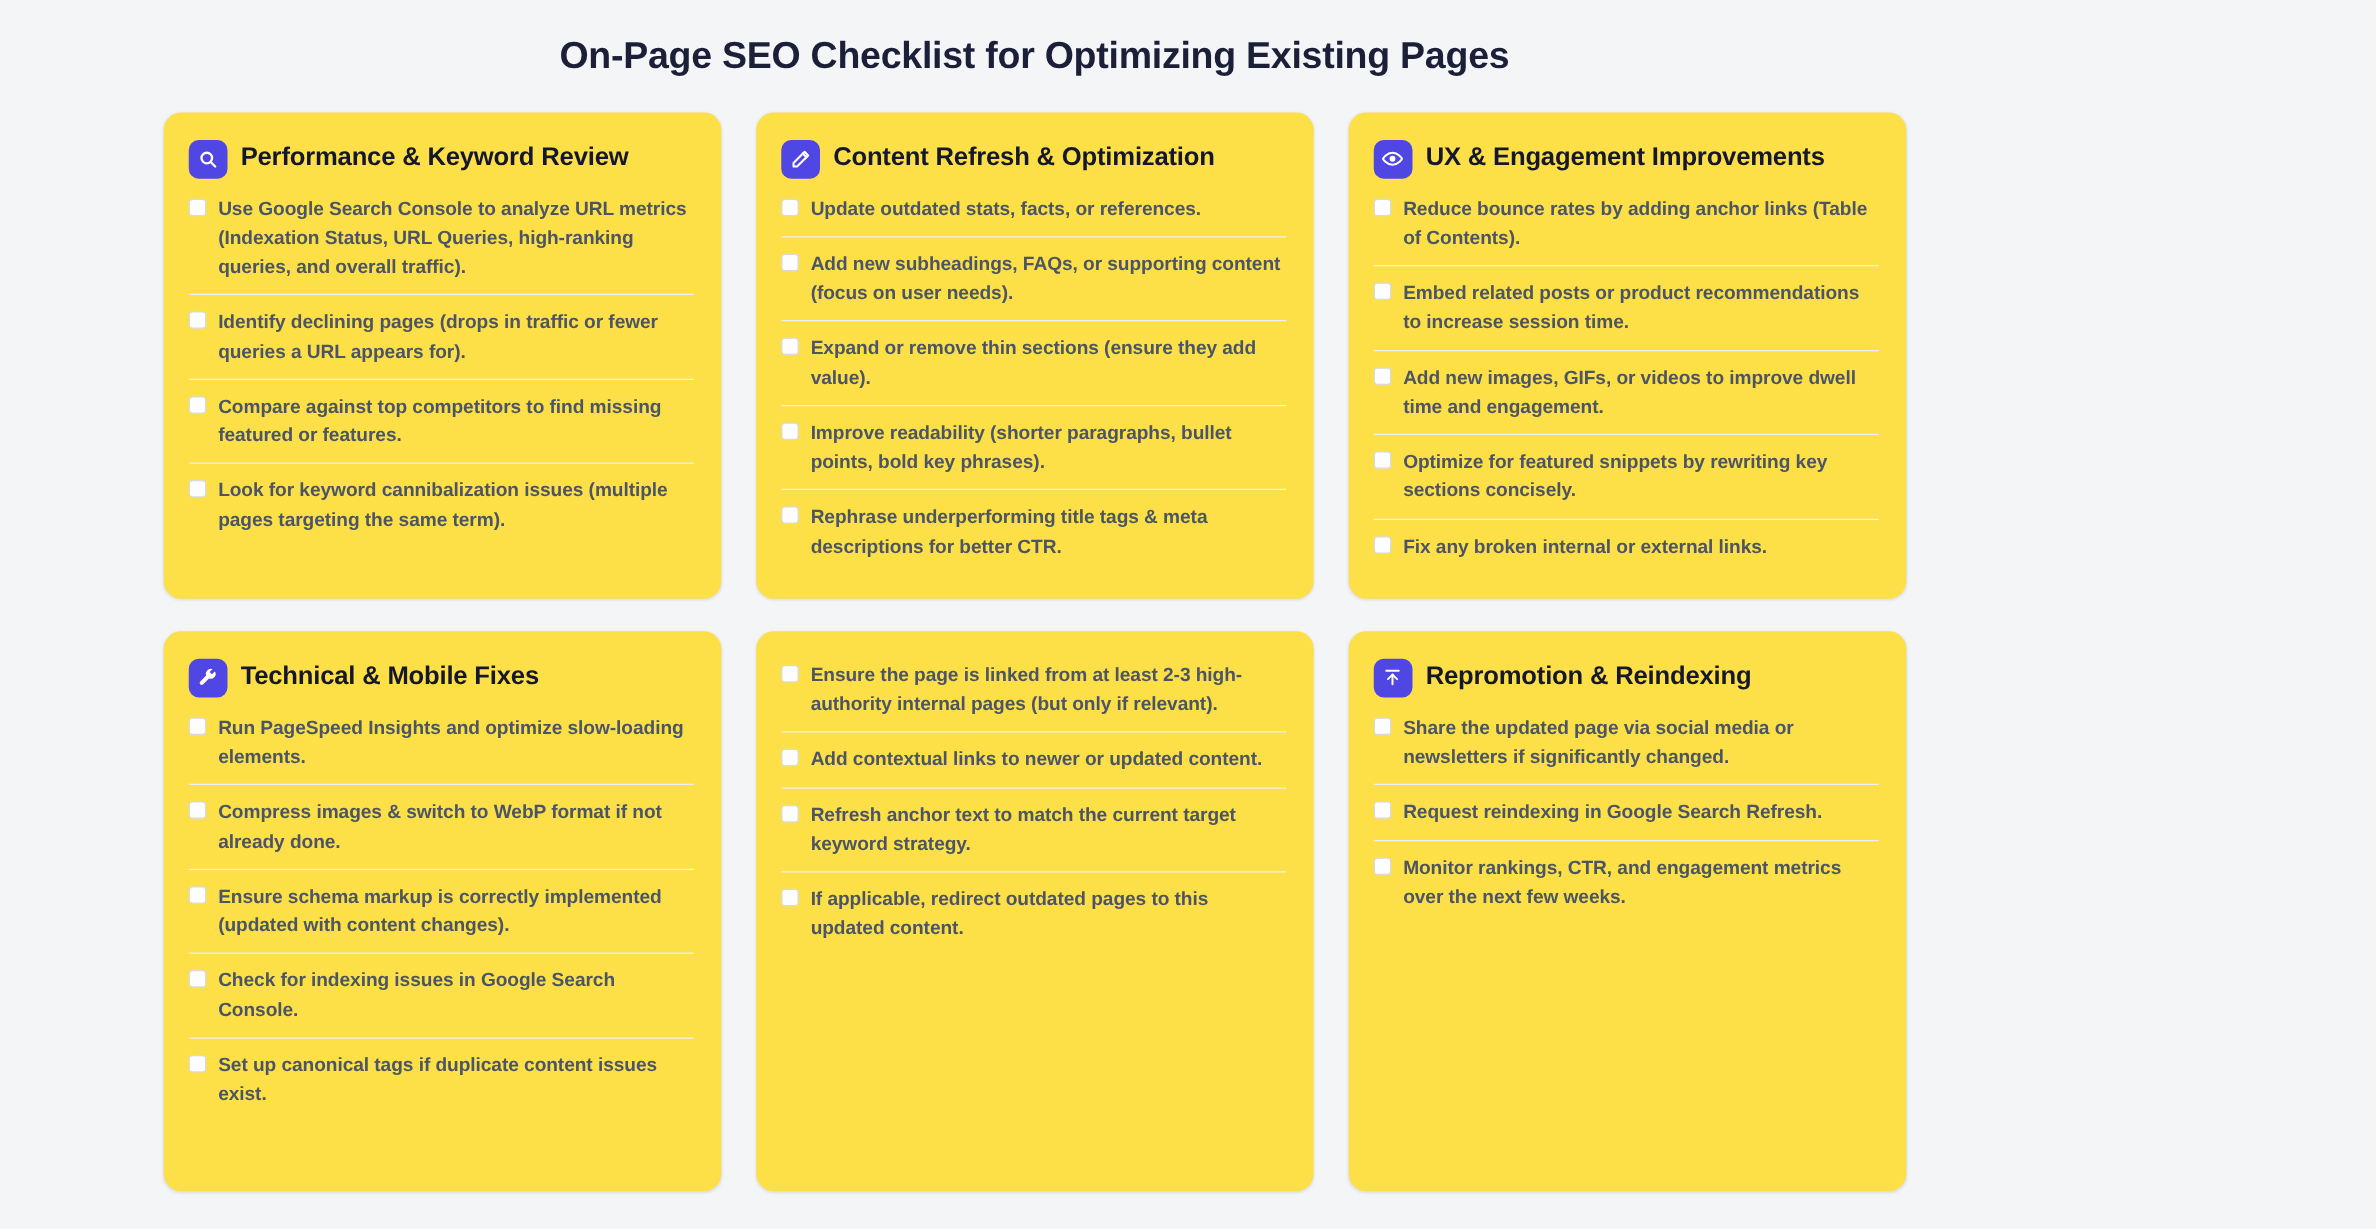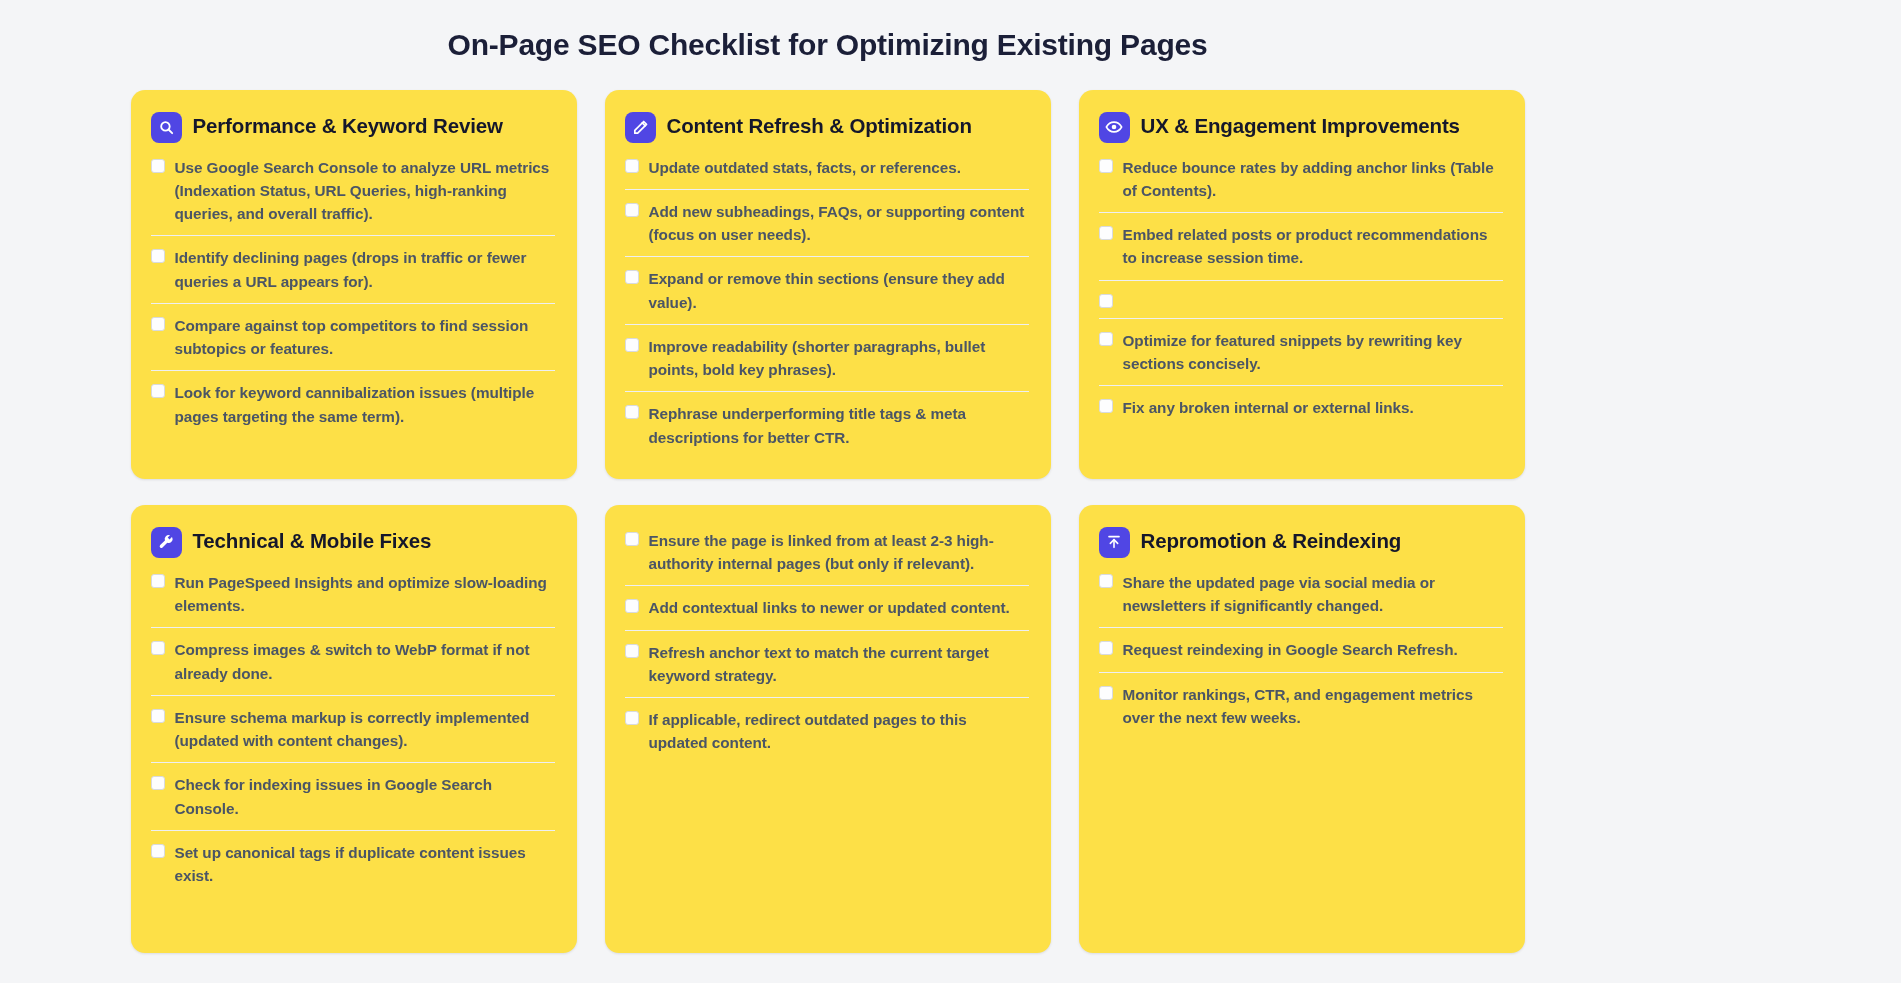--- a/index.html
+++ b/index.html
@@ -132,21 +132,21 @@
           <li class="check-item">
             <span class="checkbox"></span>
             <span class="check-text">Use Google Search Console to analyze URL metrics (Indexation Status, URL Queries, high-ranking queries, and overall traffic).</span>
           </li>
           <li class="check-item">
             <span class="checkbox"></span>
             <span class="check-text">Identify declining pages (drops in traffic or fewer queries a URL appears for).</span>
           </li>
           <li class="check-item">
             <span class="checkbox"></span>
-            <span class="check-text">Compare against top competitors to find session subtopics or features.</span>
+            <span class="check-text">Compare against top competitors to find missing featured or features.</span>
           </li>
           <li class="check-item">
             <span class="checkbox"></span>
             <span class="check-text">Look for keyword cannibalization issues (multiple pages targeting the same term).</span>
           </li>
         </ul>
       </div>
       <div class="card">
         <div class="card-header">
           <span class="card-icon">
@@ -194,20 +194,21 @@
           <li class="check-item">
             <span class="checkbox"></span>
             <span class="check-text">Reduce bounce rates by adding anchor links (Table of Contents).</span>
           </li>
           <li class="check-item">
             <span class="checkbox"></span>
             <span class="check-text">Embed related posts or product recommendations to increase session time.</span>
           </li>
           <li class="check-item">
             <span class="checkbox"></span>
+            <span class="check-text">Add new images, GIFs, or videos to improve dwell time and engagement.</span>
           </li>
           <li class="check-item">
             <span class="checkbox"></span>
             <span class="check-text">Optimize for featured snippets by rewriting key sections concisely.</span>
           </li>
           <li class="check-item">
             <span class="checkbox"></span>
             <span class="check-text">Fix any broken internal or external links.</span>
           </li>
         </ul>

